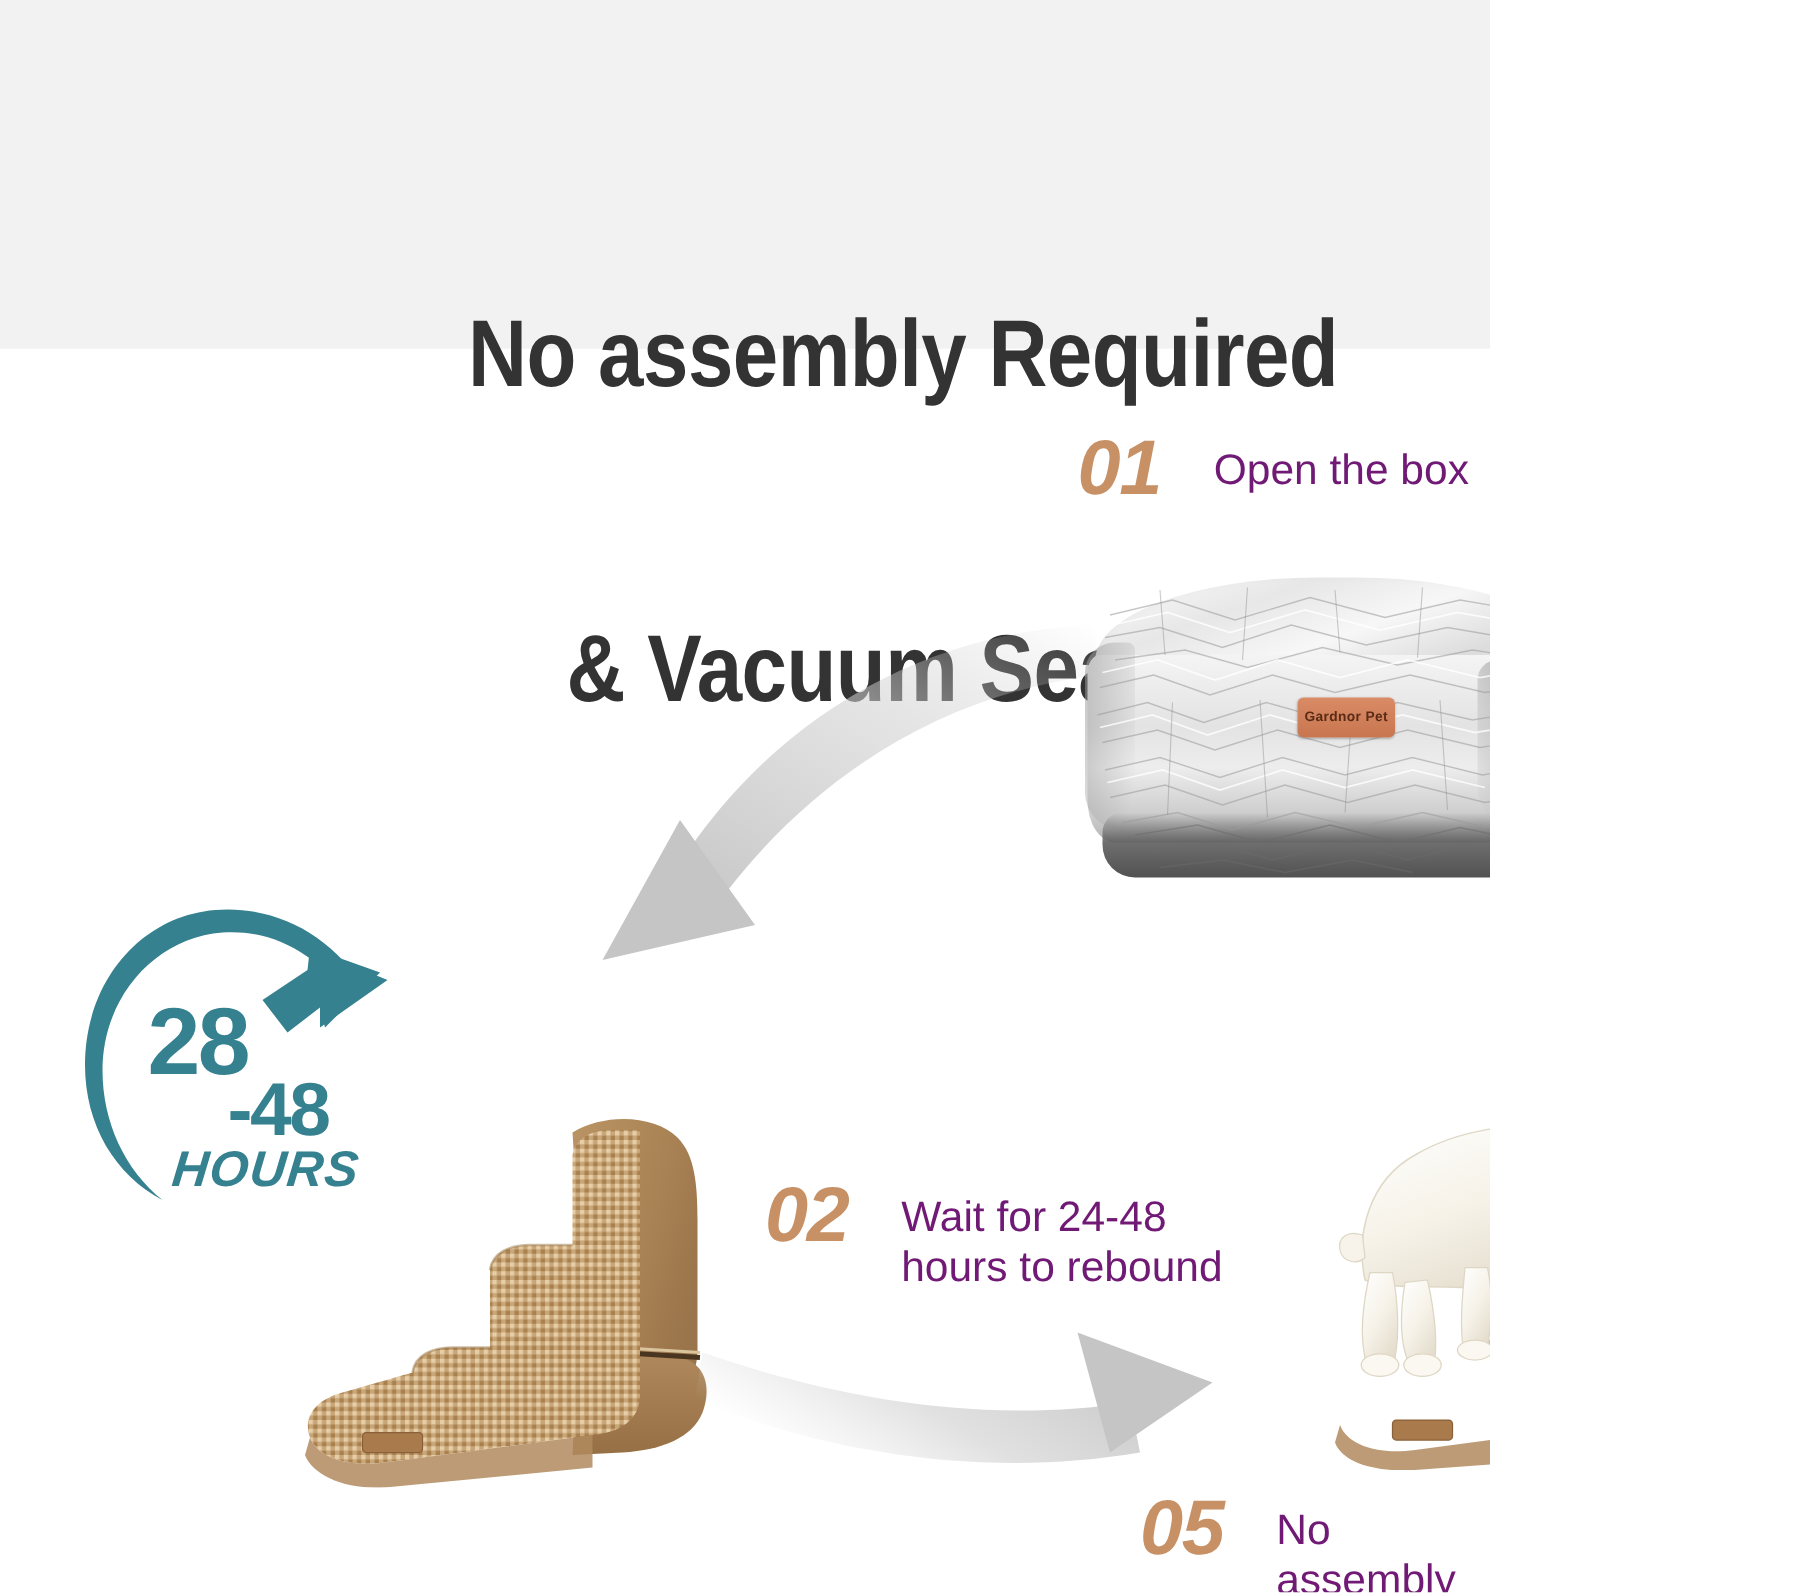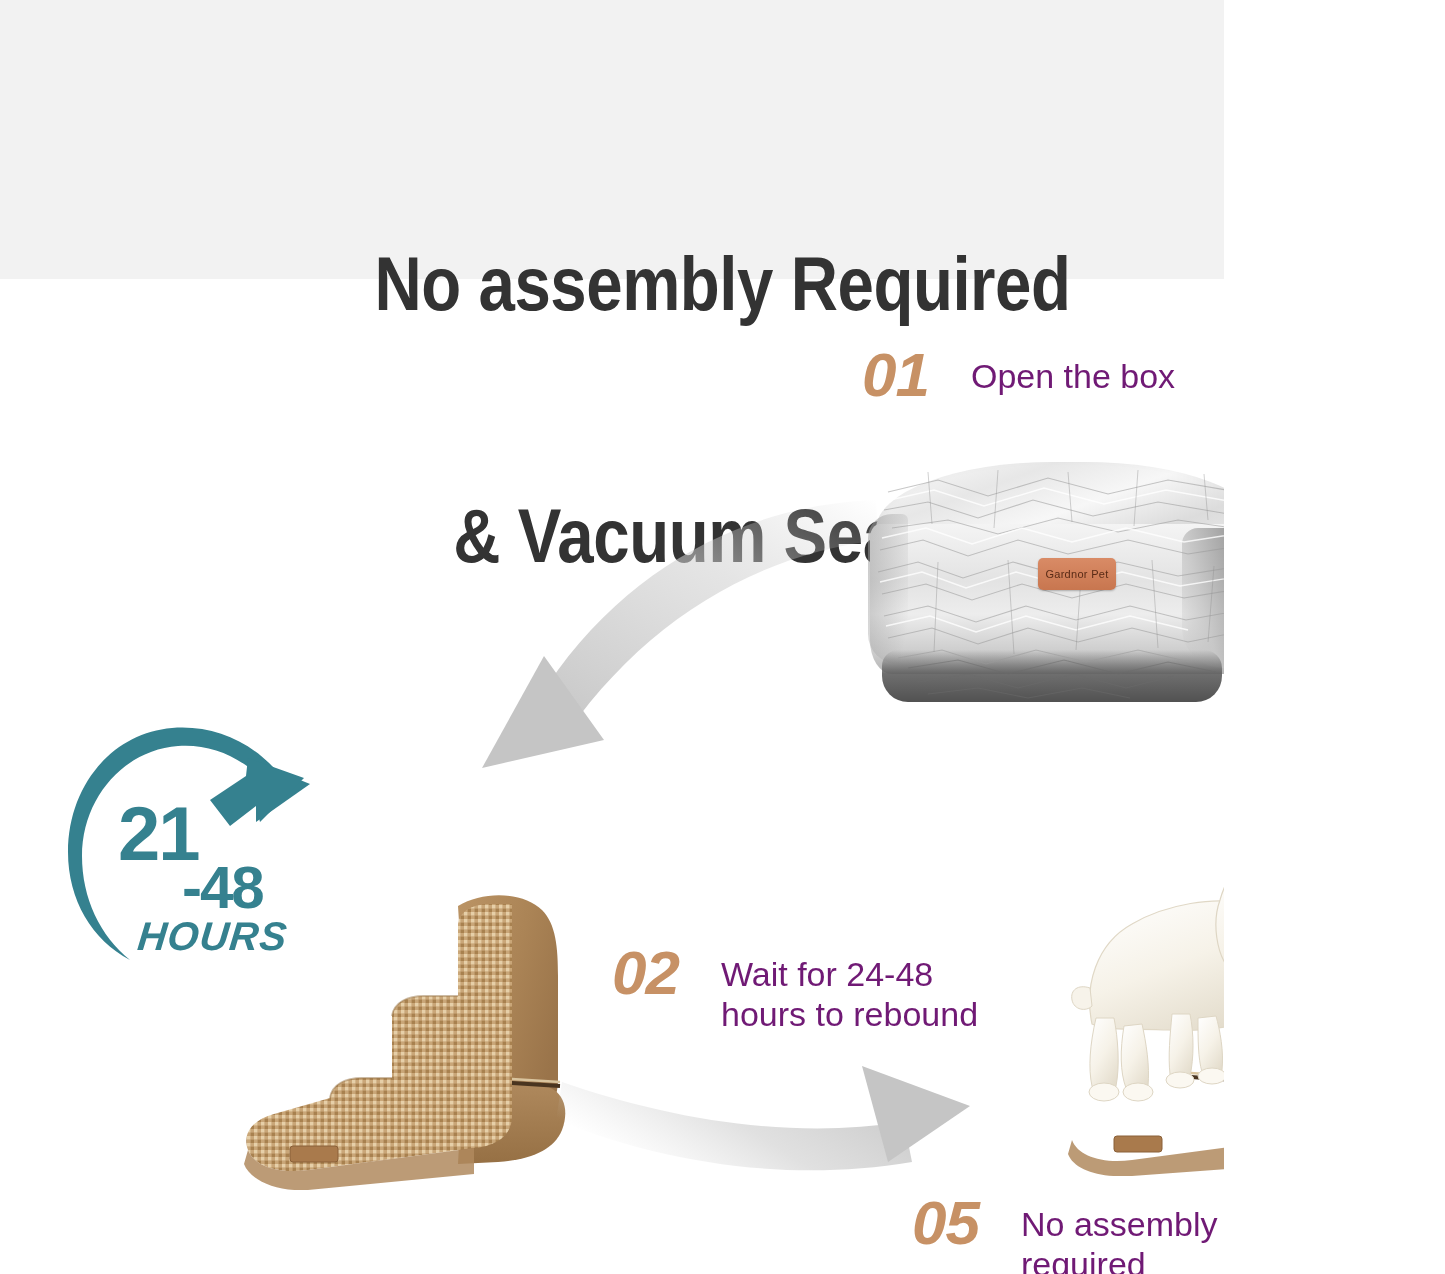--- a/index.html
+++ b/index.html
@@ -2,21 +2,21 @@
 <html><head>
 <meta charset="utf-8">
 <style>
   html,body{margin:0;padding:0;}
   body{
     width:1445px;height:1274px;
     background:#ffffff;
     font-family:"Liberation Sans","DejaVu Sans",sans-serif;
     overflow:hidden;position:relative;
   }
-  #stage{position:relative;width:1192px;height:1274px;overflow:hidden;background:#fff;padding-left:32px;}
+  #stage{position:relative;width:1192px;height:1274px;overflow:hidden;background:#fff;}
 
   
   .header-band{
     position:absolute;left:0;top:0;width:1445px;height:279px;
     background:#f2f2f2;
   }
   .title{
     position:absolute;left:0;top:74px;width:1445px;
     text-align:center;color:#333333;
     font-size:76px;line-height:84px;font-weight:bold;
@@ -70,21 +70,21 @@
     border-radius:24px 6px 6px 30px;opacity:.6;
   }
   .crinkle{position:absolute;left:0;top:0;width:100%;height:100%;pointer-events:none;}
   .pkg-tag{
     position:absolute;left:170px;top:96px;width:78px;height:32px;
     background:linear-gradient(180deg,#d98b66 0%,#c8764f 100%);
     border-radius:5px;display:flex;align-items:center;justify-content:center;
     box-shadow:0 1px 2px rgba(0,0,0,.25);
   }
   .pkg-tag span{
-    font-size:11px;color:#5a2b16;font-weight:normal;letter-spacing:.3px;white-space:nowrap;
+    font-size:11px;color:#5a2b16;font-weight:bold;letter-spacing:.3px;white-space:nowrap;
   }
 
   
   .arrow-svg{position:absolute;pointer-events:none;}
   #arrow-1{left:408px;top:478px;width:480px;height:300px;}
   #arrow-2{left:556px;top:1056px;width:470px;height:150px;}
 
   
   .badge{position:absolute;left:60px;top:718px;width:268px;height:266px;}
   .badge-ring{position:absolute;left:0;top:0;width:268px;height:266px;}
@@ -184,21 +184,21 @@
 
   <div class="badge">
     <svg class="badge-ring" viewBox="0 0 268 266">
       <path d="M232,74 C206,30 160,6 112,10 C52,15 8,68 8,134 C8,182 32,222 70,242
                C40,218 22,180 22,138 C22,80 64,32 118,28 C158,25 196,46 218,82 Z" fill="#35818f"></path>
       <path d="M196,44 L250,66 L196,104 Z" fill="#35818f"></path>
       <path d="M150,78 L250,66 L232,124 Z" fill="#35818f" opacity="0"></path>
       <path d="M244,60 L188,40 L186,58 L150,82 L170,108 L196,88 L200,104 Z" fill="#35818f"></path>
     </svg>
     <div class="badge-text">
-      <span class="b-24">21</span>
+      <span class="b-24">28</span>
       <span class="b-48">-48</span>
       <span class="b-hours">HOURS</span>
     </div>
   </div>
 
   <div class="stairs" id="stairs-left">
     <svg viewBox="0 0 372 306">
       <defs>
         <pattern id="dots" width="7" height="7" patternUnits="userSpaceOnUse">
           <rect width="7" height="7" fill="#c9a678"></rect>

